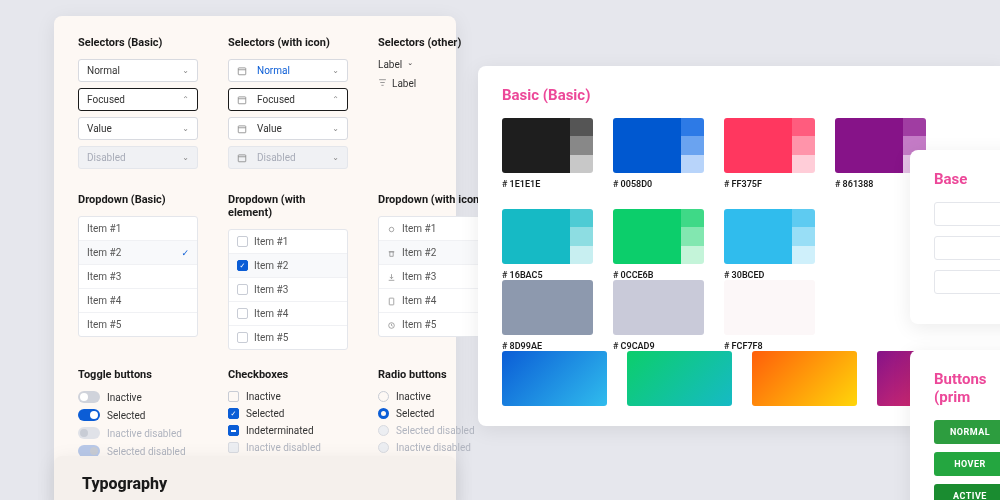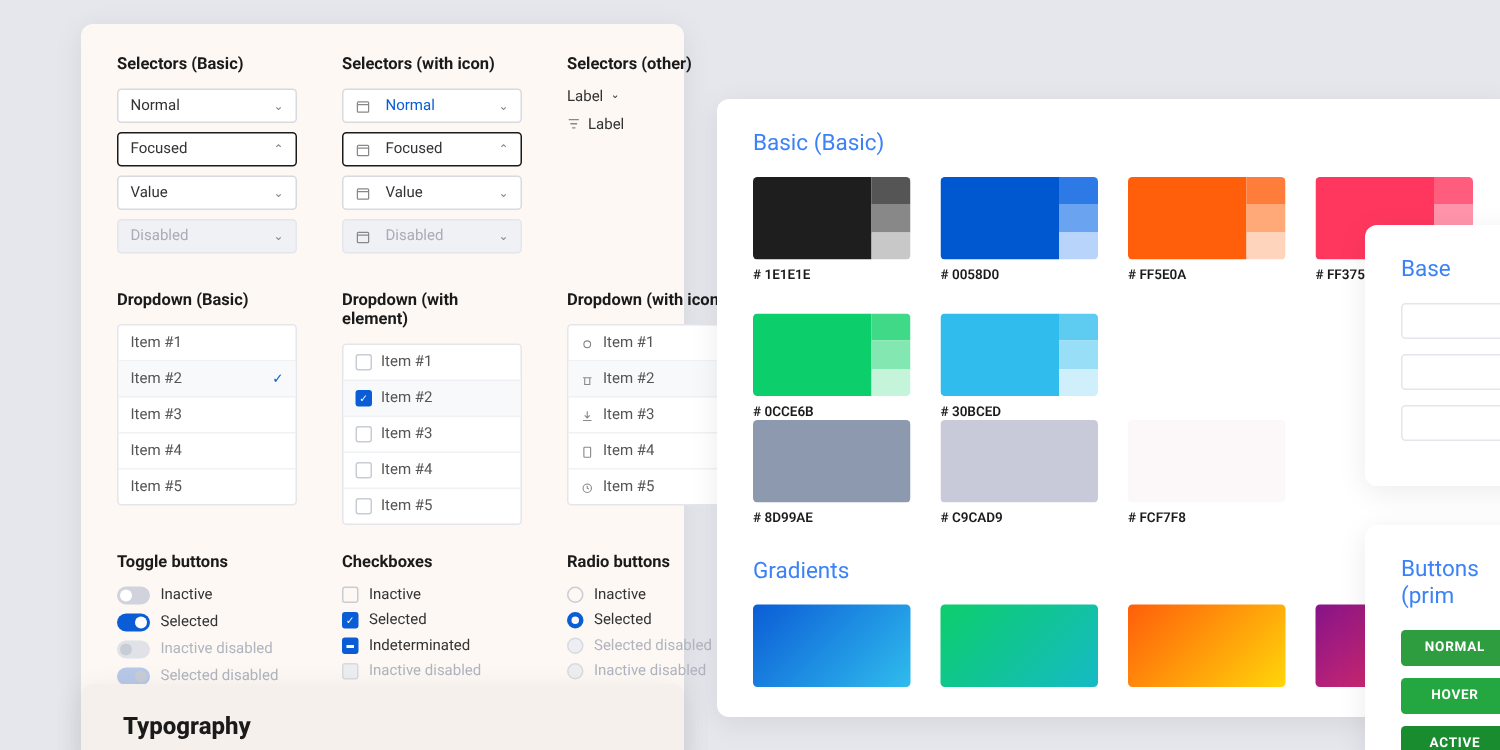--- a/index.html
+++ b/index.html
@@ -20,40 +20,40 @@
 .dd{border:1px solid #e4e6eb;border-radius:3px;background:#fff;overflow:hidden}
 .dd-item{display:flex;align-items:flex-end;gap:6px;padding:6px 8px;font-size:10px;color:#555;border-bottom:1px solid #f0f1f4}
 .dd-item:last-child{border-bottom:none}
 .dd-item.sel-row{background:#f8f9fb}
 .check{font-size:9px;color:#0b5dd6;margin-left:auto}
 .cb{width:11px;height:11px;border:1px solid #c8ccd5;border-radius:2px;flex-shrink:0}
 .cb.on{background:#0b5dd6;border-color:#0b5dd6;display:flex;align-items:center;justify-content:center;color:#fff;font-size:7px}
 .rb{width:11px;height:11px;border:1px solid #c8ccd5;border-radius:50%;flex-shrink:0}
 .rb.on{border:3px solid #0b5dd6}
 .tiny-ic{width:9px;height:9px;color:#888;flex-shrink:0}
-.ctrl-row{display:flex;align-items:flex-start;gap:7px;font-size:10px;margin-bottom:6px;color:#333}
+.ctrl-row{display:flex;align-items:center;gap:7px;font-size:10px;margin-bottom:6px;color:#333}
 .ctrl-row.dis{color:#b0b4bf}
 .tog{width:22px;height:12px;border-radius:6px;background:#d0d3db;position:relative;flex-shrink:0}
 .tog::after{content:"";position:absolute;width:8px;height:8px;border-radius:50%;background:#fff;top:2px;left:2px}
 .tog.on{background:#0b5dd6}
 .tog.on::after{left:12px}
 .tog.dis{background:#e0e2e8}
 .tog.dis::after{background:#c8ccd5}
 .tog.on.dis{background:#b8c8e8}
 .ind{background:#0b5dd6;border-color:#0b5dd6;display:flex;align-items:center;justify-content:center}
 .ind::after{content:"";width:5px;height:2px;background:#fff}
 .cb.dis,.rb.dis{background:#eceef2;border-color:#d8dae0}
 .swatches{display:flex;gap:20px;flex-wrap:wrap}
-.sw{width:105px}
+.sw{width:91px}
 .sw-main{height:55px;display:flex;border-radius:3px;overflow:hidden}
 .sw-big{flex:3}
 .sw-side{flex:1;display:flex;flex-direction:column}
 .sw-side div{flex:1}
 .sw-label{font-size:9px;font-weight:600;margin-top:6px;color:#1a1a1a}
-.h2{font-size:15px;font-weight:400;color:#3b82f6;margin-bottom:14px}
+.h2{font-size:15px;font-weight:700;color:#ec4899;margin-bottom:14px}
 .grad-row{display:flex;gap:20px}
 .grad{width:105px;height:55px;border-radius:3px}
 .base-row{height:24px;border:1px solid #e4e6eb;border-radius:3px;margin-bottom:10px;background:#fff}
 .btn{padding:7px 0;text-align:center;font-size:9px;font-weight:700;color:#fff;border-radius:3px;margin-bottom:8px;letter-spacing:.5px}
 .btn.normal{background:#2d9d3f}
 .btn.hover{background:#24a640}
 .btn.active{background:#1a8c30}
 .typo-title{font-size:16px;font-weight:800;color:#1a1a1a}
 svg{display:block}
 </style>
@@ -317,42 +317,53 @@
           <div class="sw-side">
             <div style="background:#2d7ae6"></div>
             <div style="background:#6aa3f0"></div>
             <div style="background:#b8d4fa"></div>
           </div>
         </div>
         <div class="sw-label"># 0058D0</div>
       </div>
       <div class="sw">
         <div class="sw-main">
-          <div class="sw-big" style="background:#FF5E0A"></div>
-          <div class="sw-side">
-            <div style="background:#ff7d3a"></div>
-            <div style="background:#ffa878"></div>
-            <div style="background:#ffd4bc"></div>
-          </div>
-        </div>
-        <div class="sw-label"># FF5E0A</div>
-      </div>
-      <div class="sw">
-        <div class="sw-main">
           <div class="sw-big" style="background:#FF375F"></div>
           <div class="sw-side">
             <div style="background:#ff5c7e"></div>
             <div style="background:#ff94aa"></div>
             <div style="background:#ffcdd8"></div>
           </div>
         </div>
         <div class="sw-label"># FF375F</div>
       </div>
       <div class="sw">
         <div class="sw-main">
+          <div class="sw-big" style="background:#861388"></div>
+          <div class="sw-side">
+            <div style="background:#a03da2"></div>
+            <div style="background:#c47bc6"></div>
+            <div style="background:#e4c0e5"></div>
+          </div>
+        </div>
+        <div class="sw-label"># 861388</div>
+      </div>
+      <div class="sw">
+        <div class="sw-main">
+          <div class="sw-big" style="background:#16BAC5"></div>
+          <div class="sw-side">
+            <div style="background:#4ecbd4"></div>
+            <div style="background:#8dddE2"></div>
+            <div style="background:#c8eff1"></div>
+          </div>
+        </div>
+        <div class="sw-label"># 16BAC5</div>
+      </div>
+      <div class="sw">
+        <div class="sw-main">
           <div class="sw-big" style="background:#0CCE6B"></div>
           <div class="sw-side">
             <div style="background:#3fd987"></div>
             <div style="background:#82e7b0"></div>
             <div style="background:#c4f4d9"></div>
           </div>
         </div>
         <div class="sw-label"># 0CCE6B</div>
       </div>
       <div class="sw">
@@ -380,21 +391,20 @@
         </div>
         <div class="sw-label"># C9CAD9</div>
       </div>
       <div class="sw">
         <div class="sw-main">
           <div class="sw-big" style="background:#FCF7F8;flex:4"></div>
         </div>
         <div class="sw-label"># FCF7F8</div>
       </div>
     </div>
-  <div class="h2" style="margin-top:20px">Gradients</div>
   <div class="grad-row">
     <div class="grad" style="background:linear-gradient(135deg,#0b5dd6,#30bced)"></div>
     <div class="grad" style="background:linear-gradient(135deg,#0cce6b,#16bac5)"></div>
     <div class="grad" style="background:linear-gradient(135deg,#ff5e0a,#ffd60a)"></div>
     <div class="grad" style="background:linear-gradient(135deg,#861388,#ff375f)"></div>
   </div>
 </div>
 
 <div class="panel" style="left:910px;top:150px;width:120px">
   <div class="h2">Base</div>

